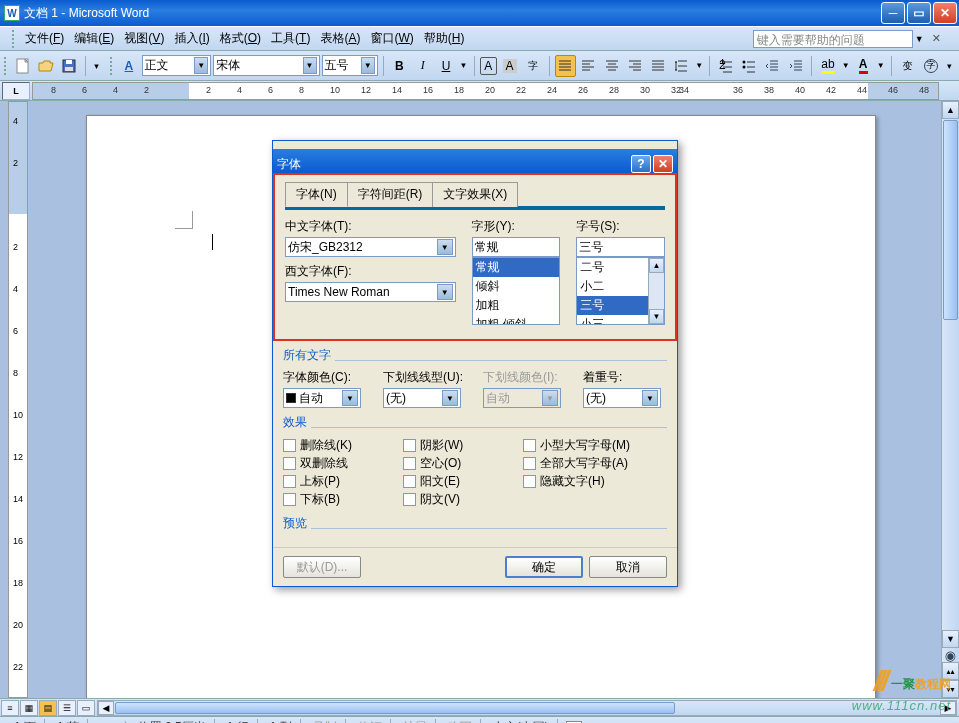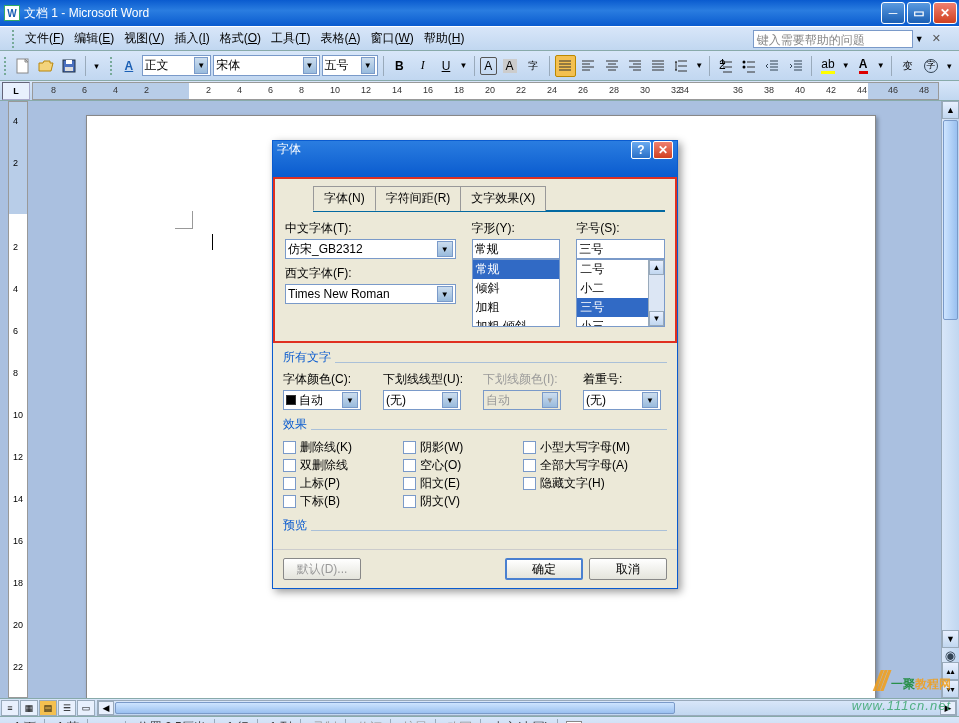--- a/index.html
+++ b/index.html
@@ -44,28 +44,28 @@
 .view-row .vb{width:18px;height:16px;border:1px solid #9ab;background:#e8f0fd;margin-left:1px;display:flex;align-items:center;justify-content:center;font-size:9px;}
 .view-row .hscroll-bar{flex:1;height:16px;background:linear-gradient(#d8e6f9,#c1d7f0);border:1px solid #9ab;margin:0 2px;display:flex;align-items:center;}
 .view-row .hscroll-bar .ha{width:16px;height:14px;border:1px solid #9ab;background:#e8f0fd;display:flex;align-items:center;justify-content:center;font-size:9px;}
 .view-row .hthumb{width:560px;height:12px;border:1px solid #7a9ac9;background:linear-gradient(#cde4ff,#9ac0f0);border-radius:2px;margin:0 1px;}
 .statusbar{height:22px;background:linear-gradient(#d8e6f9,#c1d7f0);border-top:1px solid #8aa;display:flex;align-items:center;padding:0 6px;gap:4px;color:#333;}
 .statusbar .cell{padding:0 8px;border-right:1px solid #9ab;}
 .statusbar .dim{color:#999;}
 .statusbar .lang-ico{width:16px;height:14px;border:1px solid #888;background:#fff;display:flex;align-items:center;justify-content:center;font-size:8px;margin-left:4px;}
 
 .dialog{position:absolute;left:272px;top:140px;width:406px;background:#ece9d8;border:1px solid #0a5bcf;box-shadow:3px 3px 8px rgba(0,0,0,0.4);}
-.dlg-title{height:36px;background:linear-gradient(#2a7de0,#0a5bcf);color:#fff;display:flex;align-items:flex-start;padding:0 4px;font-size:13px;}
+.dlg-title{height:24px;background:linear-gradient(#2a7de0,#0a5bcf);color:#fff;display:flex;align-items:flex-end;padding:0 4px;font-size:13px;margin-top:8px;}
 .dlg-title .spacer{flex:1;}
 .dlg-title .hb{width:20px;height:18px;border:1px solid #fff;border-radius:2px;margin-left:2px;display:flex;align-items:center;justify-content:center;font-weight:bold;font-size:12px;}
 .dlg-title .help{background:linear-gradient(#6aaaf0,#2a70c8);}
 .dlg-title .dclose{background:linear-gradient(#f08070,#d04020);}
 .dlg-body{padding:6px 10px 10px;}
 .red-zone{border:2px solid #e03020;margin:-6px -10px 6px;padding:6px 10px 10px;}
-.tabs{display:flex;border-bottom:2px solid #0369a1;margin-bottom:8px;margin-left:28px;}
+.tabs{display:flex;border-bottom:4px solid #0369a1;margin-bottom:8px;}
 .tabs .tab{padding:3px 10px;border:1px solid #999;border-bottom:none;background:#ece9d8;margin-right:-1px;position:relative;top:1px;}
 .tabs .tab.active{background:#ece9d8;border-bottom:1px solid #ece9d8;z-index:1;}
 .row{display:flex;gap:16px;margin-bottom:4px;}
 .col{flex:1;}
 .lbl{display:block;margin-bottom:2px;}
 .combo{height:20px;background:#fff;border:1px solid #7a9ac9;display:flex;align-items:center;padding:0 2px;}
 .combo .cv{flex:1;}
 .combo .cdd{width:16px;height:16px;background:linear-gradient(#cde,#9bd);border:1px solid #7a9ac9;display:flex;align-items:center;justify-content:center;font-size:8px;}
 .listbox{border:1px solid #7a9ac9;background:#fff;height:68px;overflow:hidden;position:relative;}
 .listbox .li{padding:1px 3px;}

